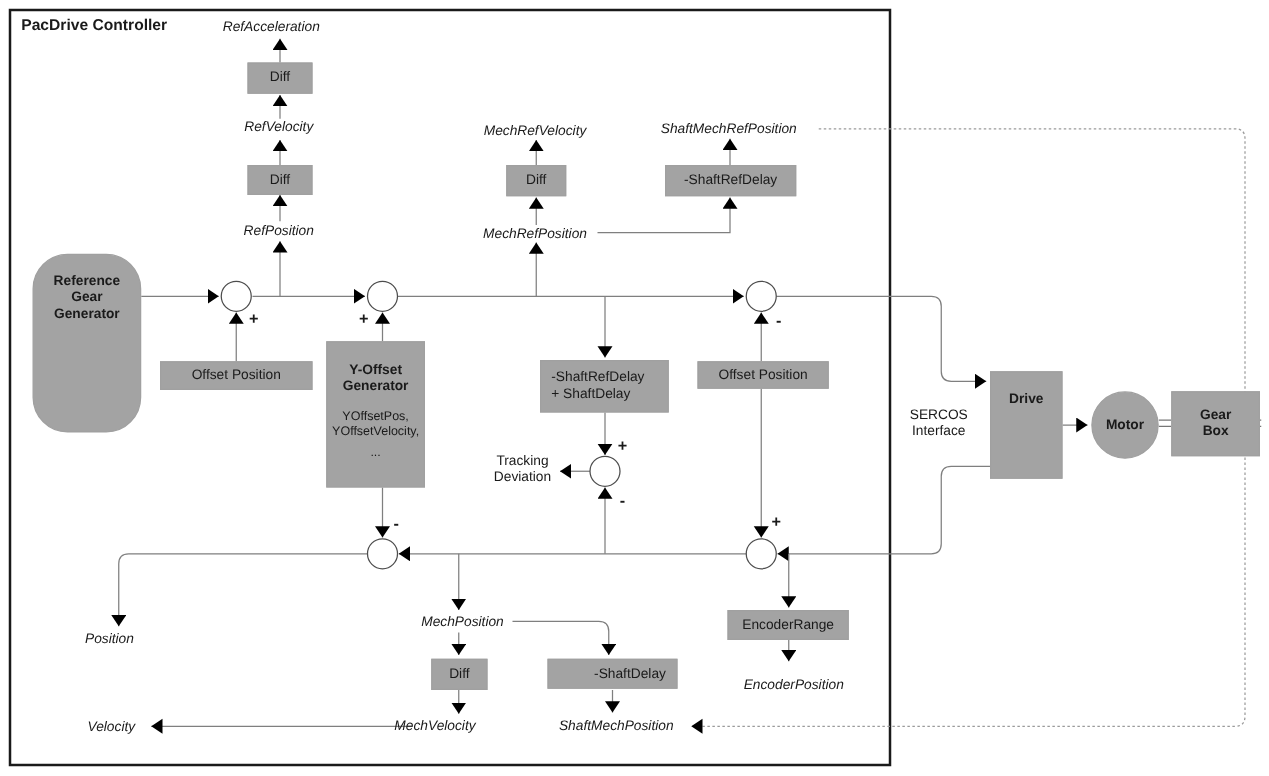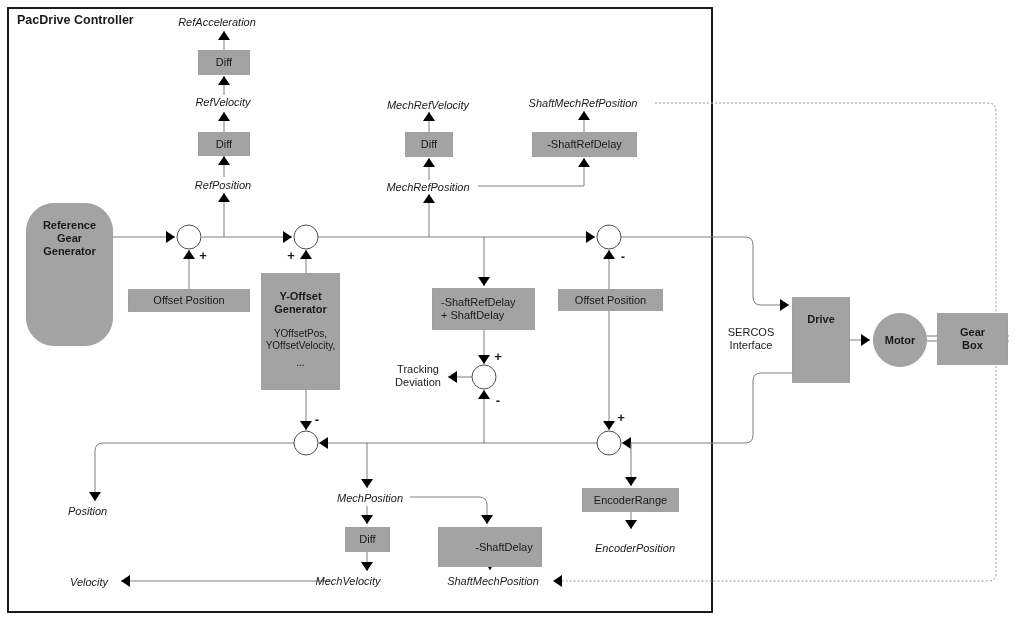--- a/index.html
+++ b/index.html
@@ -132,21 +132,21 @@
     <span>-ShaftRefDelay</span>
     <span>+ ShaftDelay</span>
   </div>
 
   <div class="box" style="left:558px;top:289px;width:105px;height:22px;">Offset Position</div>
 
   <div class="box" style="left:582px;top:488px;width:97px;height:24px;">EncoderRange</div>
 
   <div class="box" style="left:345px;top:527px;width:45px;height:25px;">Diff</div>
 
-  <div class="box" style="left:438px;top:527px;width:104px;height:40px;padding-left:28px;">-ShaftDelay</div>
+  <div class="box" style="left:438px;top:527px;width:104px;height:24px;padding-left:28px;">-ShaftDelay</div>
 
   <div class="box bold circle" style="left:873px;top:313px;width:54px;height:54px;">Motor</div>
 
   <div class="box bold multi" style="left:792px;top:297px;width:58px;height:86px;padding-top:15px;">Drive</div>
 
   <div class="box bold twoline" style="left:937px;top:313px;width:71px;height:52px;">
     <span>Gear</span>
     <span>Box</span>
   </div>
 

